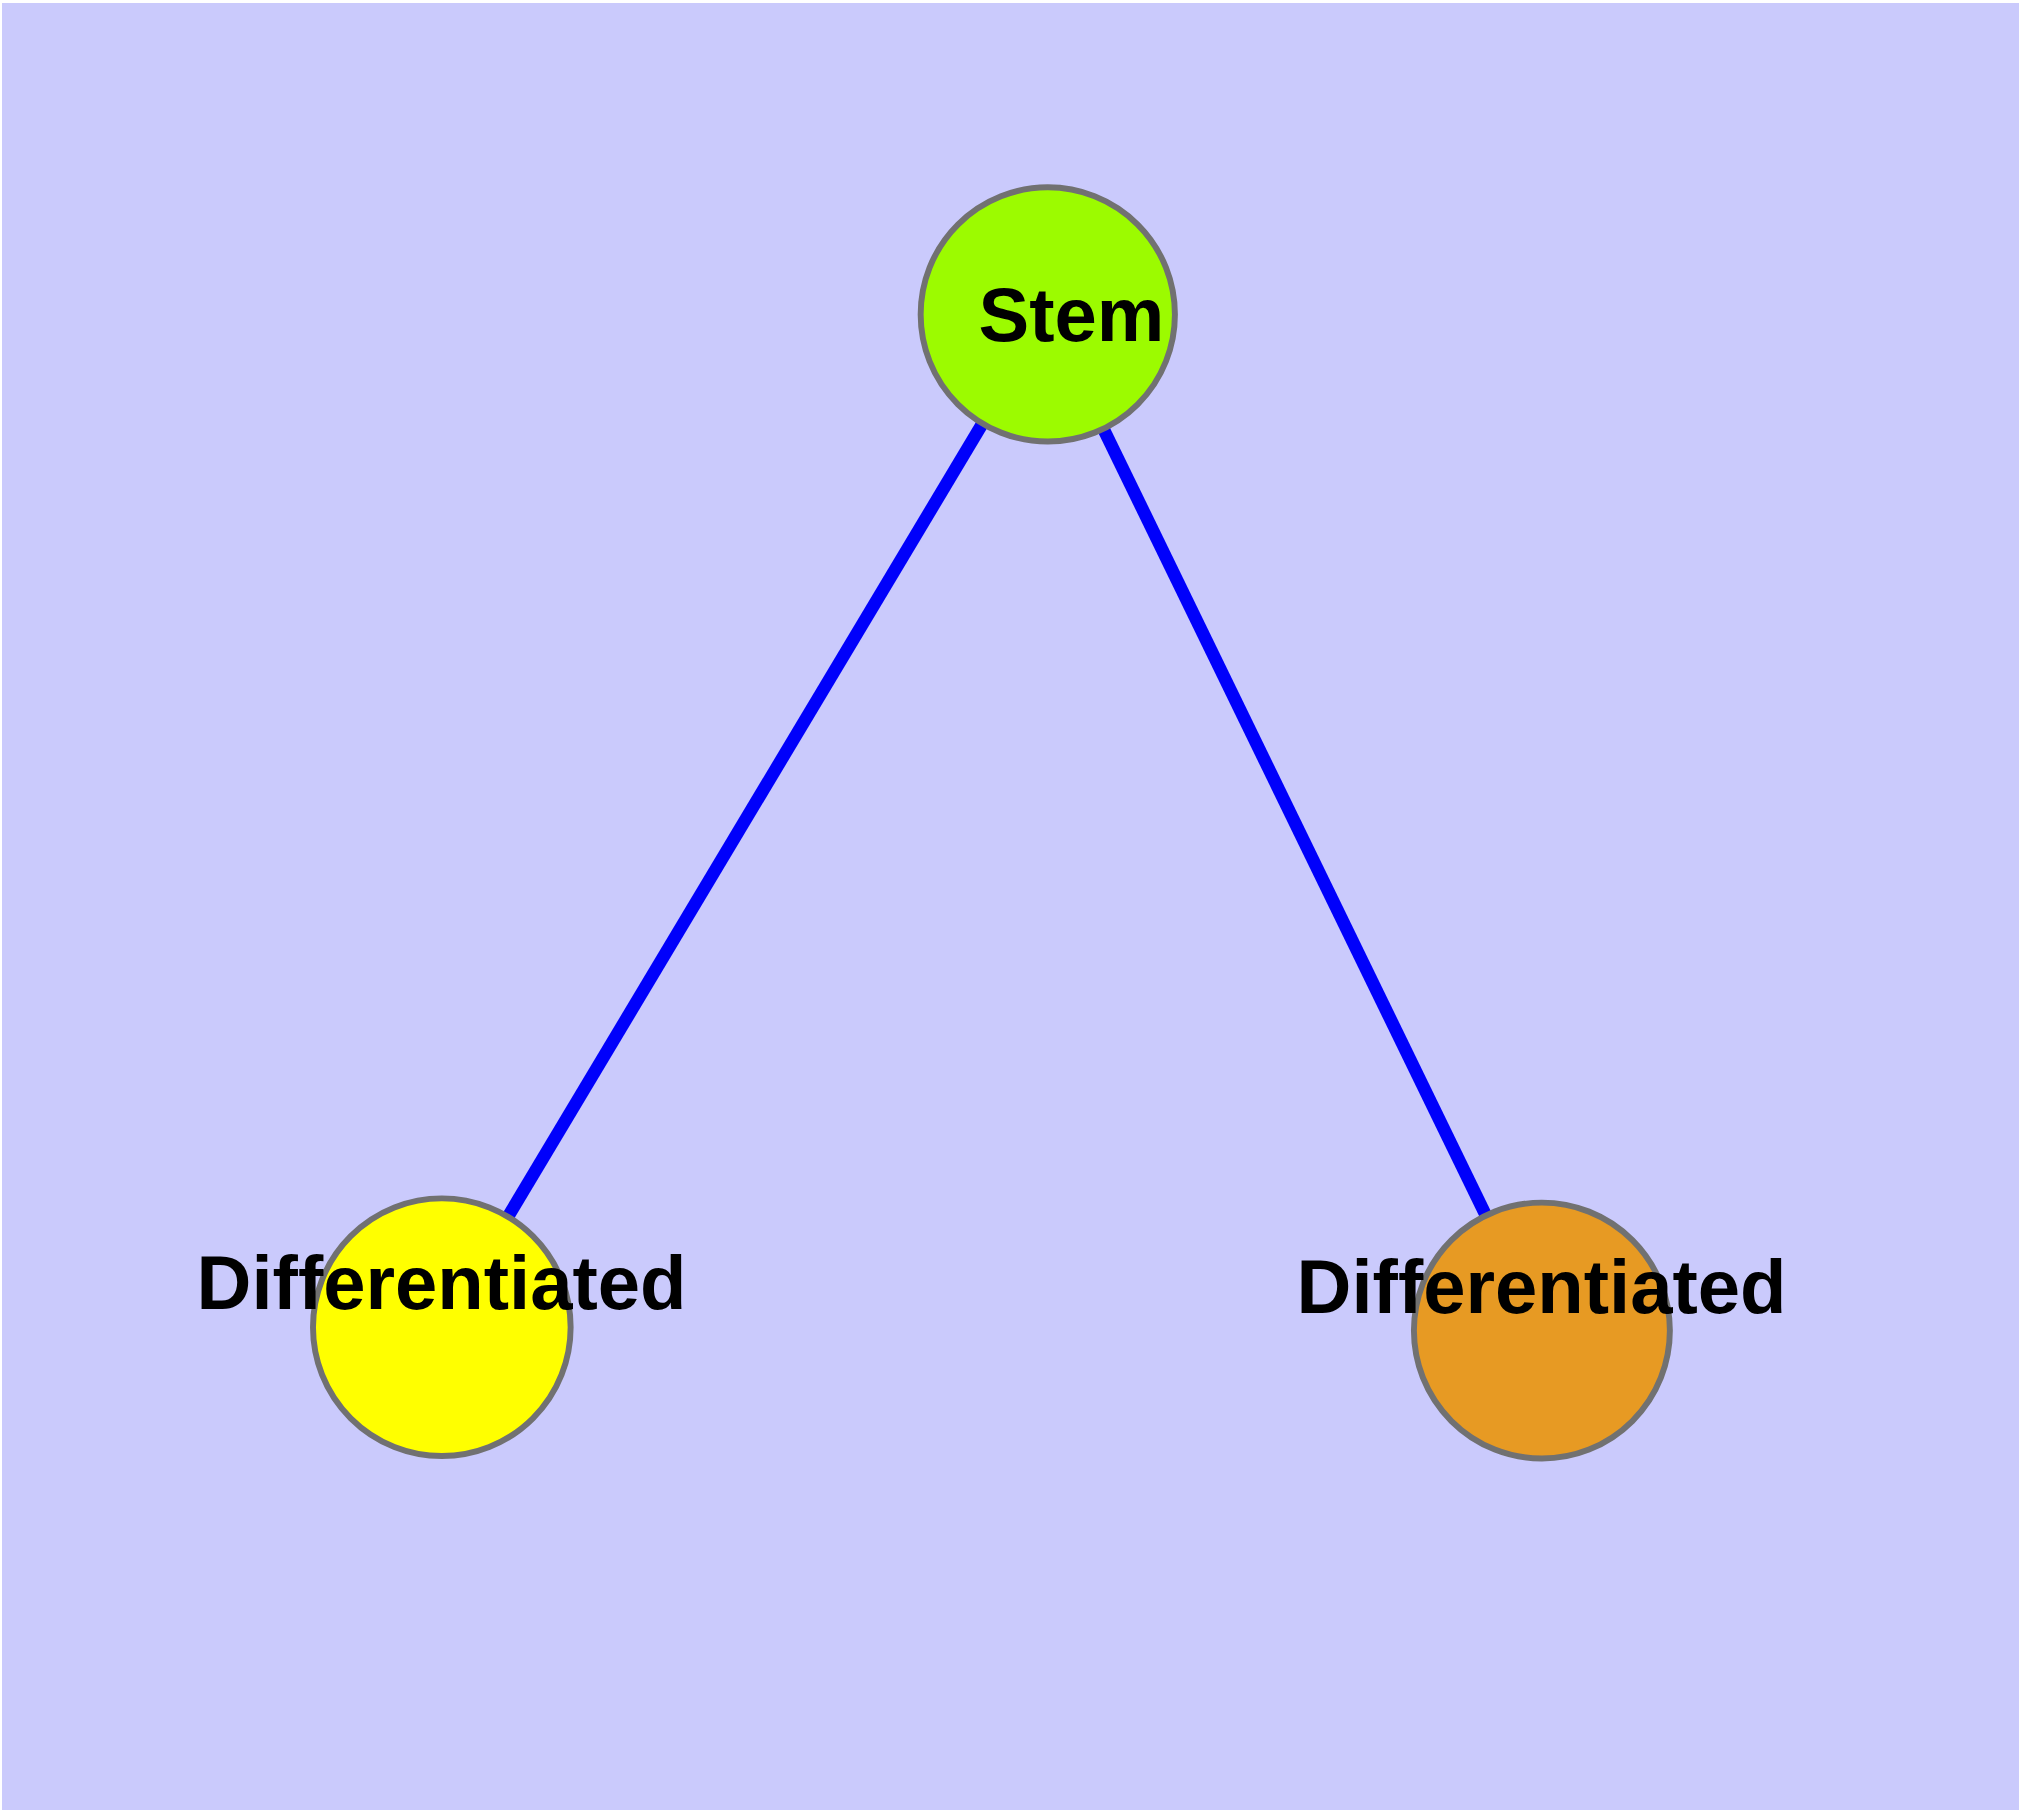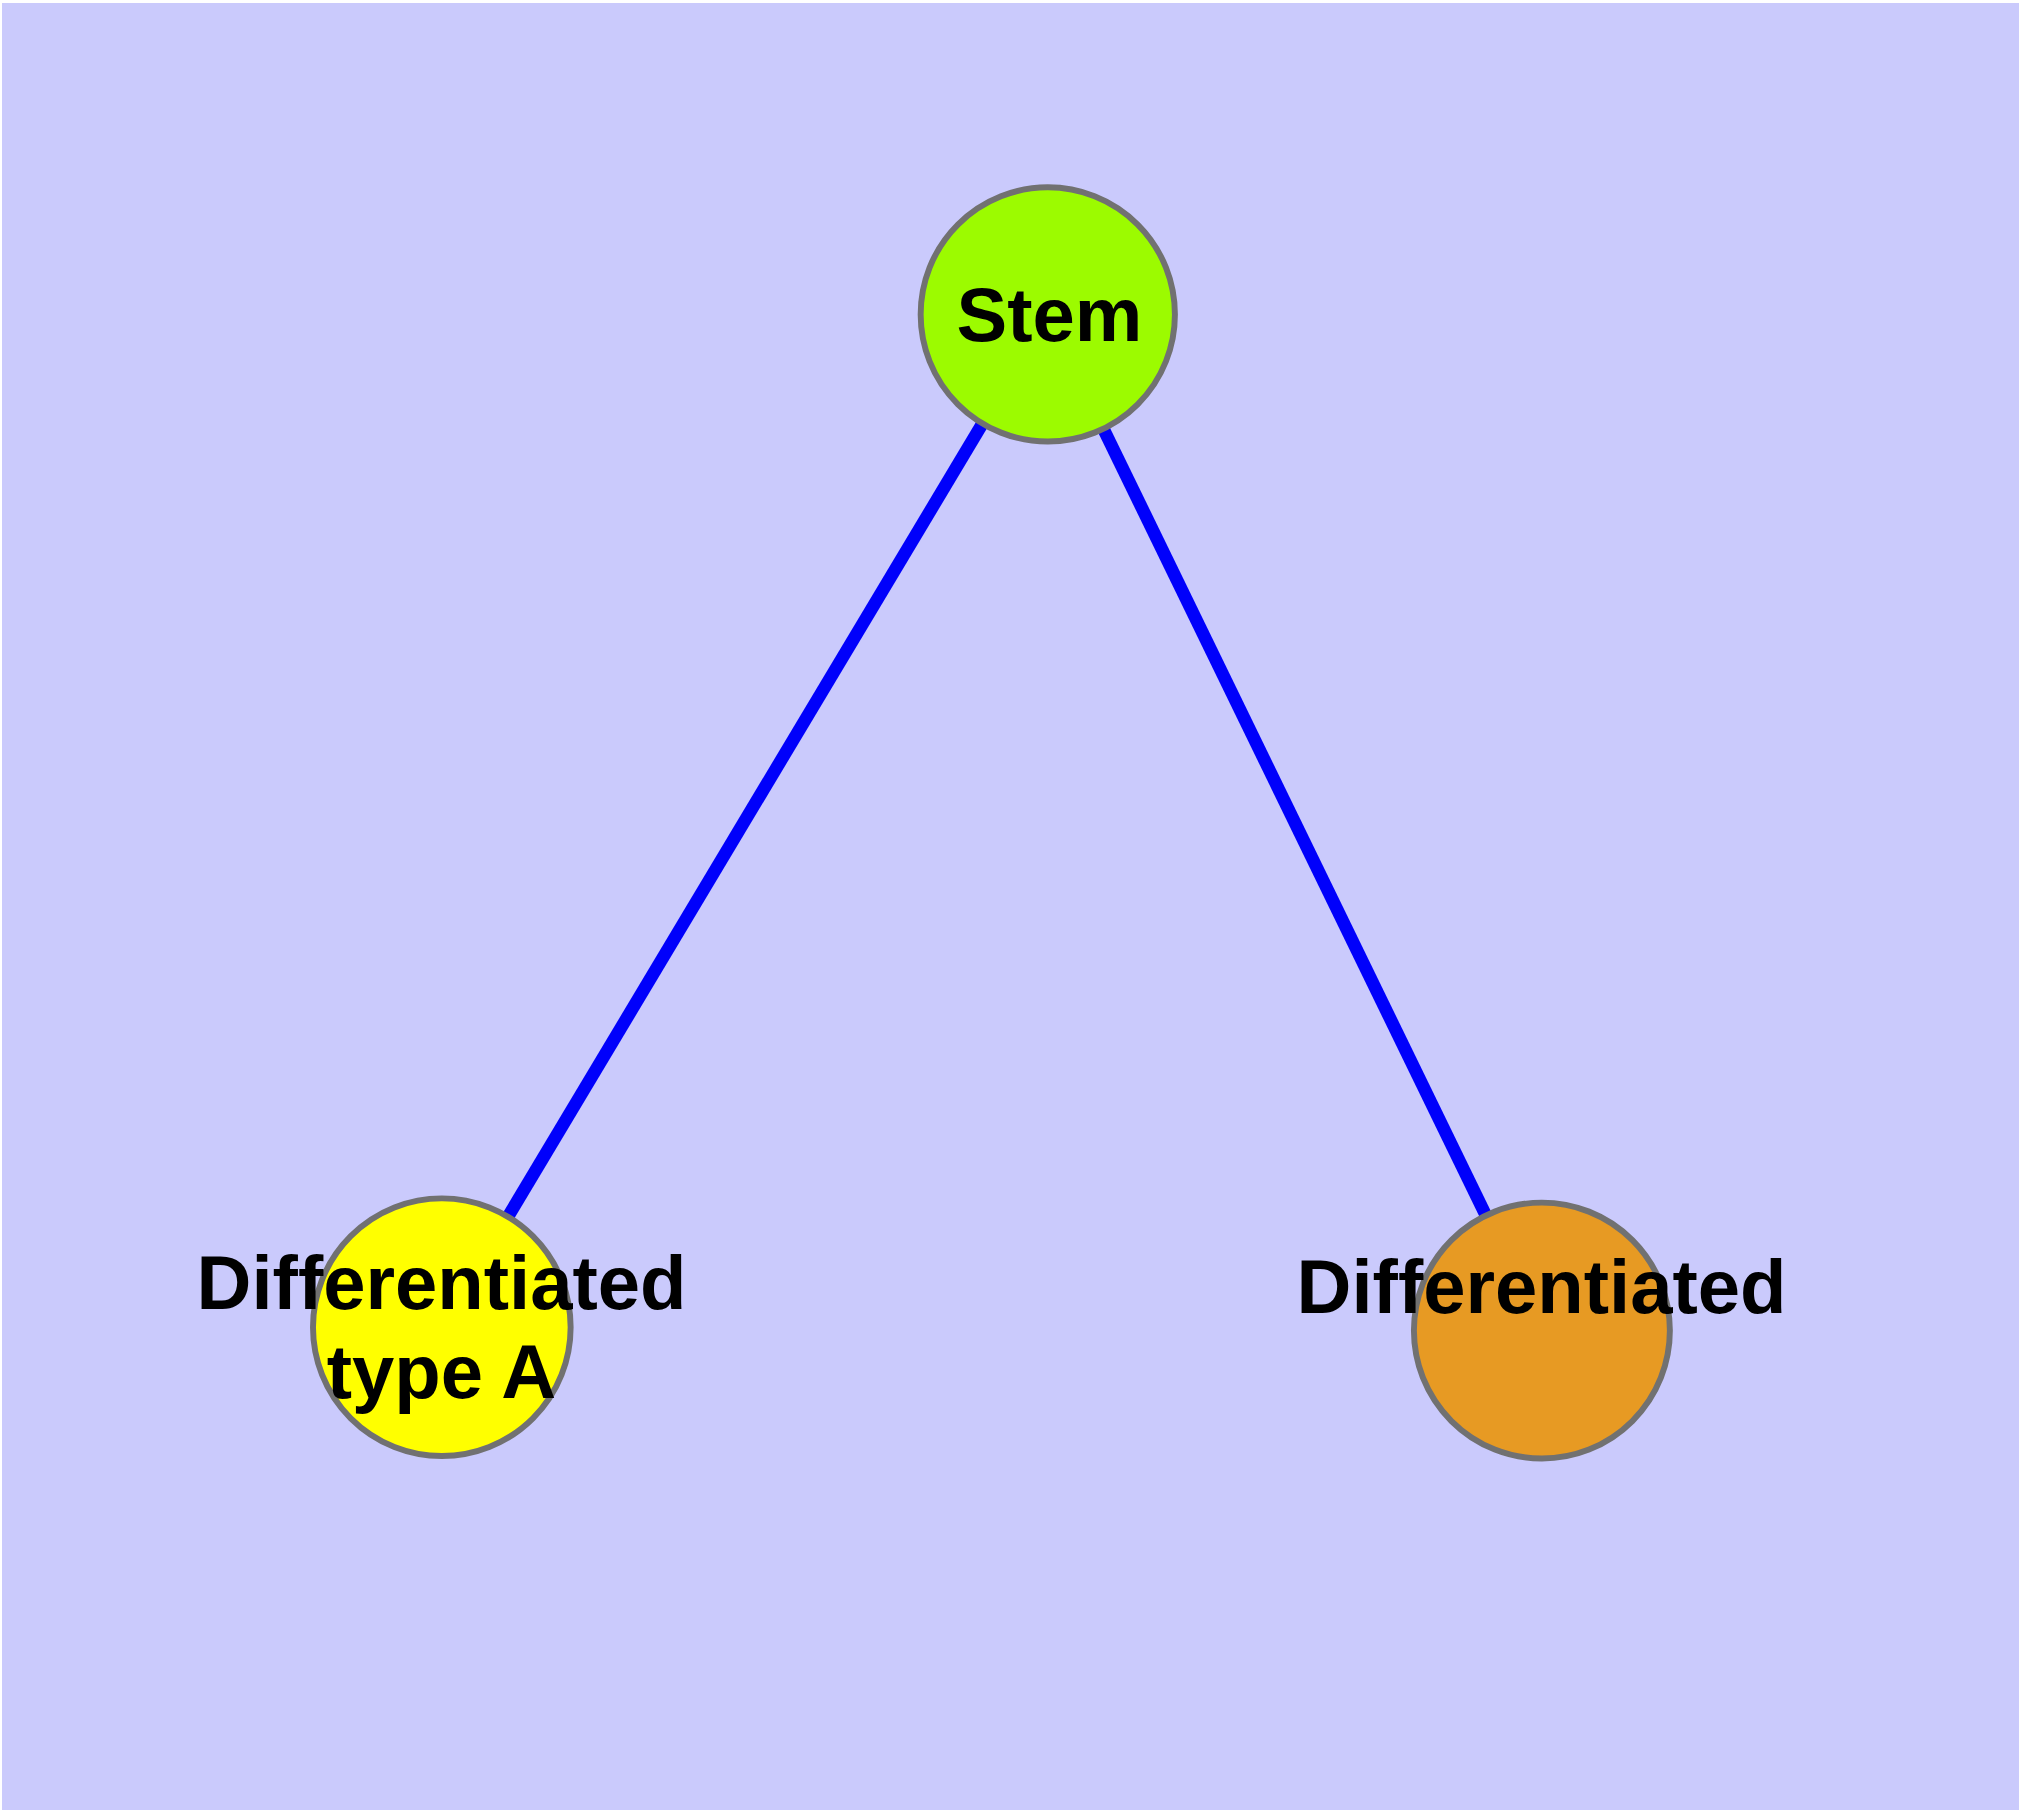--- a/index.html
+++ b/index.html
@@ -43,21 +43,21 @@
     font-weight: bold;
     font-size: 76px;
     line-height: 89px;
     color: #000000;
     text-align: center;
     white-space: nowrap;
   }
 
   .node-label span { display: block; }
 
-  .label-stem   { left: 753px;  top: 270px;  }
+  .label-stem   { left: 775px;  top: 270px;  }
   .label-type-a { left: 145px;  top: 1238px; }
   .label-type-b { left: 1245px; top: 1242px; }
 </style>
 </head>
 <body>
 
 <div class="stage">
 
   <div class="canvas-bg"></div>
 
@@ -70,21 +70,20 @@
     <circle cx="521" cy="1566" r="152" fill="#ffff00"></circle>
     <circle cx="1819" cy="1570" r="151" fill="#e79a23"></circle>
   </svg>
 
   <div class="node-label label-stem">
     <span>Stem</span>
   </div>
 
   <div class="node-label label-type-a">
     <span>Differentiated</span>
-    <span>type A</span>
   </div>
 
   <div class="node-label label-type-b">
     <span>Differentiated</span>
   </div>
 
 </div>
 
 
 </body></html>

